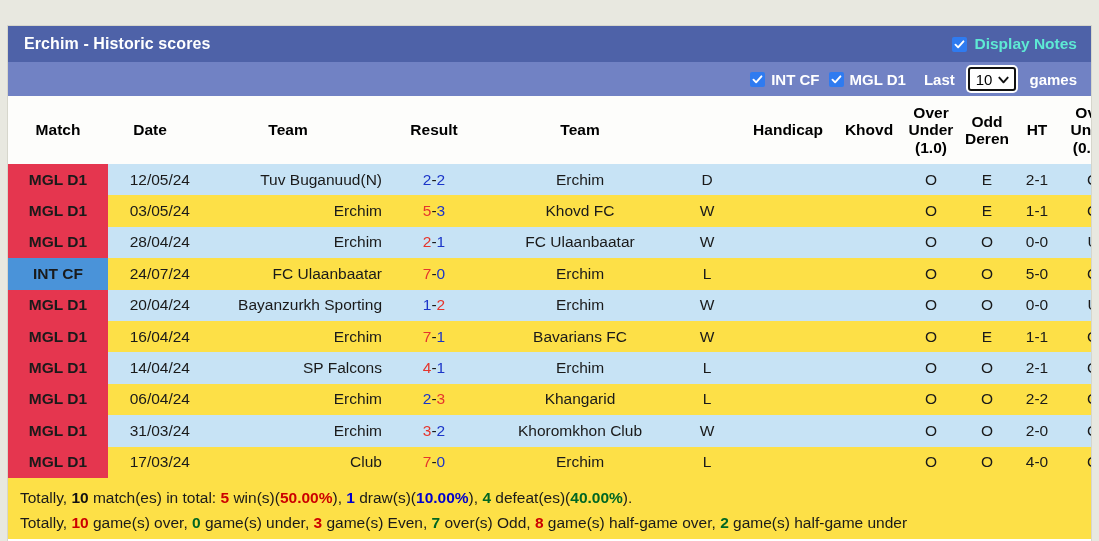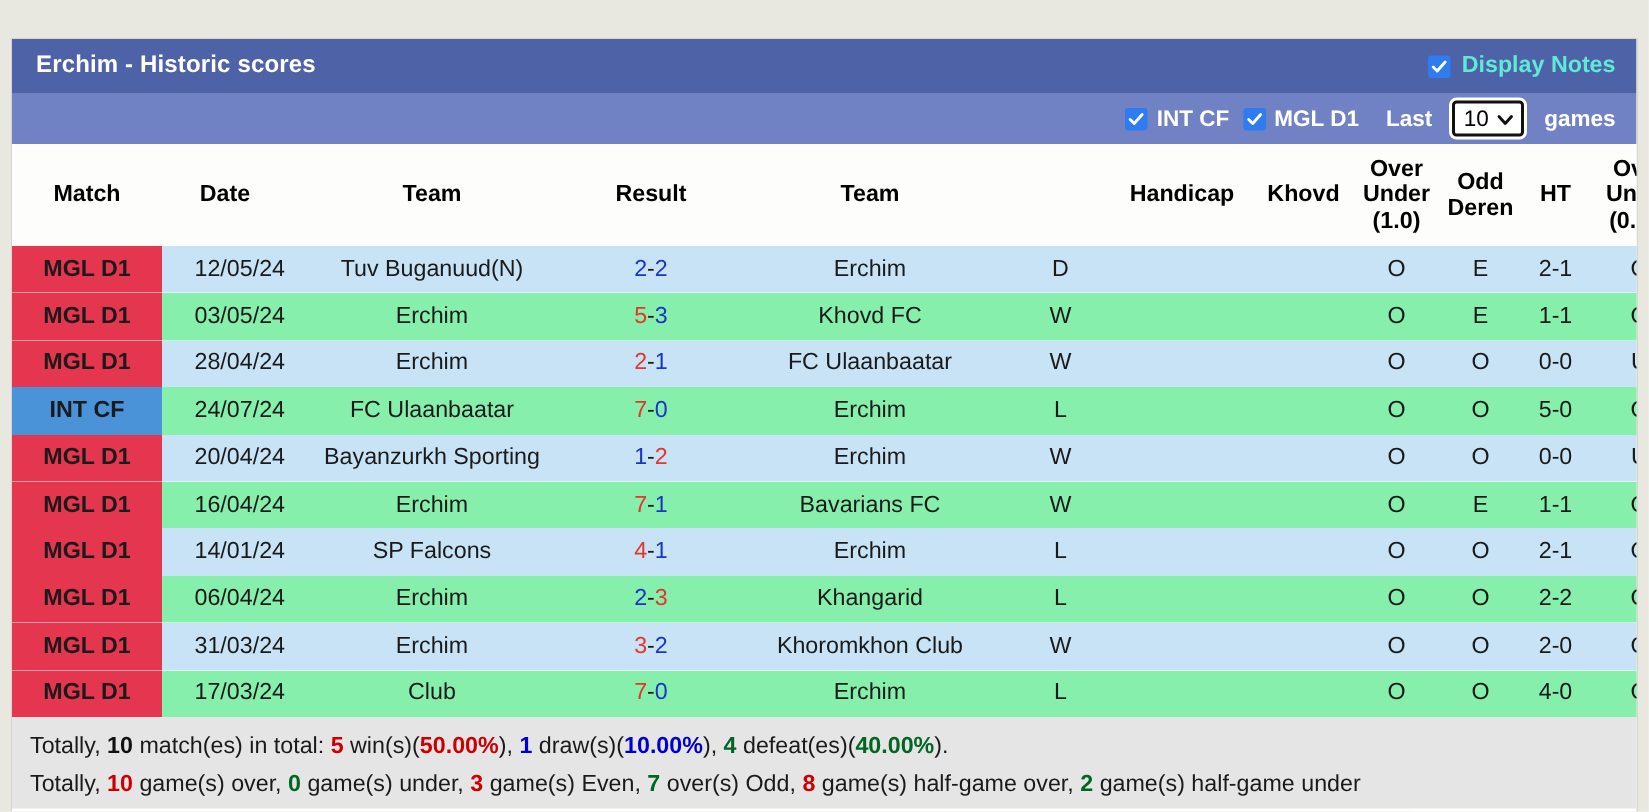--- a/index.html
+++ b/index.html
@@ -133,21 +133,21 @@
   table.scores td {
     font-size: 15.5px;
     color: #1a1a1a;
     height: 31.4px;
     padding: 0 2px;
     vertical-align: middle;
     white-space: nowrap;
     overflow: hidden;
   }
   tr.r-odd td  { background: #c7e3f5; }
-  tr.r-even td { background: #86efac; }
+  tr.r-even td { background: #fde047; }
 
   
   .c-league  { width: 100px; }
   .c-date    { width: 84px;  }
   .c-home    { width: 192px; }
   .c-score   { width: 100px; }
   .c-away    { width: 192px; }
   .c-wl      { width: 62px;  }
   .c-hcap    { width: 100px; }
   .c-odds    { width: 62px;  }
@@ -160,21 +160,21 @@
     color: #ffffff;
     font-weight: bold;
     text-align: center;
     padding: 0;
     font-size: 15.5px;
   }
   tr td.league.lg-mgl  { background: #e5364f !important; }
   tr td.league.lg-int  { background: #4a93d9 !important; }
 
   td.date   { text-align: right; color: #1a1a1a; }
-  td.home   { text-align: center;  padding-right: 10px; }
+  td.home   { text-align: right;  padding-right: 10px; }
   td.away   { text-align: center; }
   td.score  { text-align: center; }
   td.wl     { text-align: center; font-weight: normal; }
   td.mini   { text-align: center; }
 
   .t-red   { color: #e5242c; }
   .t-green { color: #1f7a32; }
   .t-blue  { color: #1b35c8; }
   .t-black { color: #1a1a1a; }
 
@@ -185,21 +185,21 @@
   .l-green { color: #2f8f3e; }
   .d-blue  { color: #1b35c8; }
 
   .ou-o { color: #e5242c; }
   .ou-u { color: #2f8f3e; }
   .oe-e { color: #e5242c; }
   .oe-o { color: #2f8f3e; }
 
   
   .footer {
-    background: #e5e5e5;
+    background: #fde047;
     padding: 7px 12px 4px 12px;
   }
   .footer .fline {
     font-size: 15.5px;
     color: #1a1a1a;
     line-height: 1.62;
     white-space: nowrap;
   }
   .fb-red   { color: #cc0000; font-weight: bold; }
   .fb-blue  { color: #0000cc; font-weight: bold; }
@@ -375,21 +375,21 @@
             <td class="wl w-red">W</td>
             <td class="mini"></td>
             <td class="mini"></td>
             <td class="mini ou-o">O</td>
             <td class="mini oe-e">E</td>
             <td class="mini t-black">1-1</td>
             <td class="mini ou-o">O</td>
           </tr>
           <tr class="r-odd">
             <td class="league lg-mgl">MGL D1</td>
-            <td class="date">14/01/24</td>
+            <td class="date">14/04/24</td>
             <td class="home t-black">SP Falcons</td>
             <td class="score"><span class="s-red">4</span><span class="t-black">-</span><span class="s-blue">1</span></td>
             <td class="away t-green">Erchim</td>
             <td class="wl l-green">L</td>
             <td class="mini"></td>
             <td class="mini"></td>
             <td class="mini ou-o">O</td>
             <td class="mini oe-o">O</td>
             <td class="mini t-black">2-1</td>
             <td class="mini ou-o">O</td>

